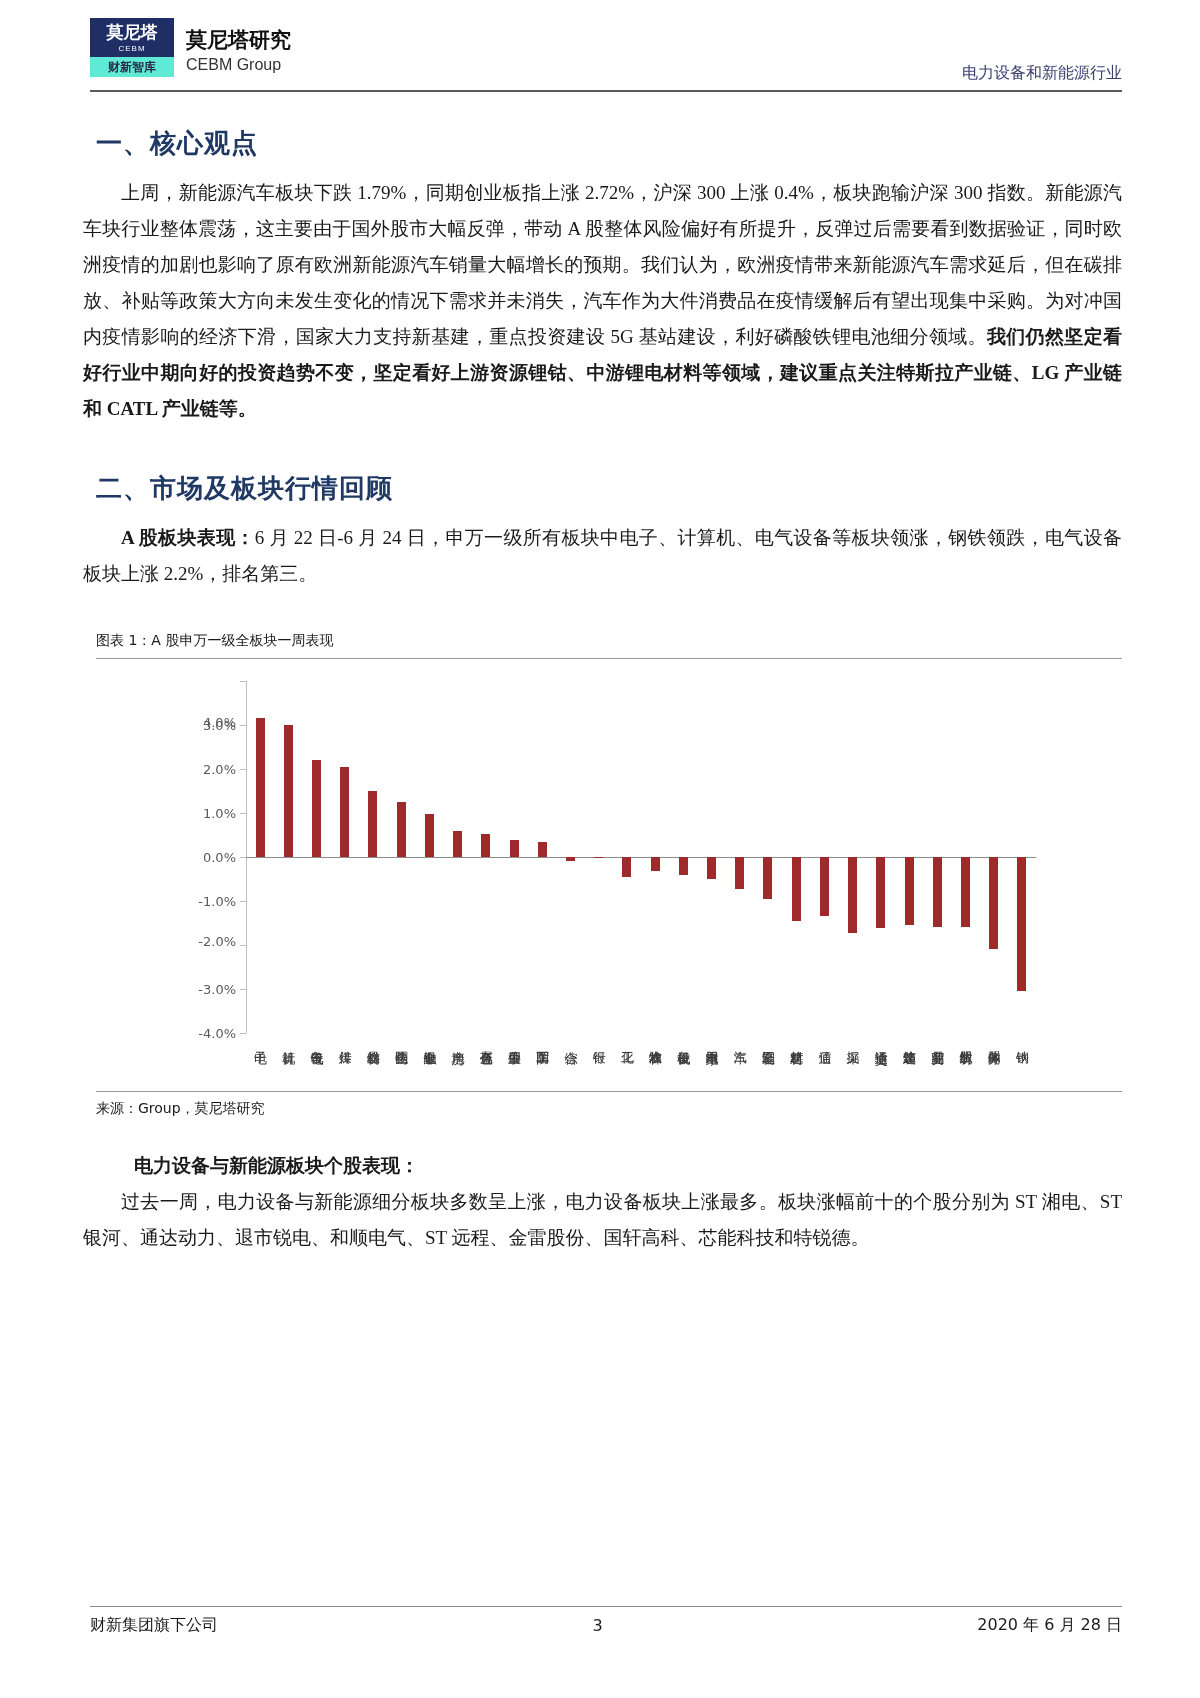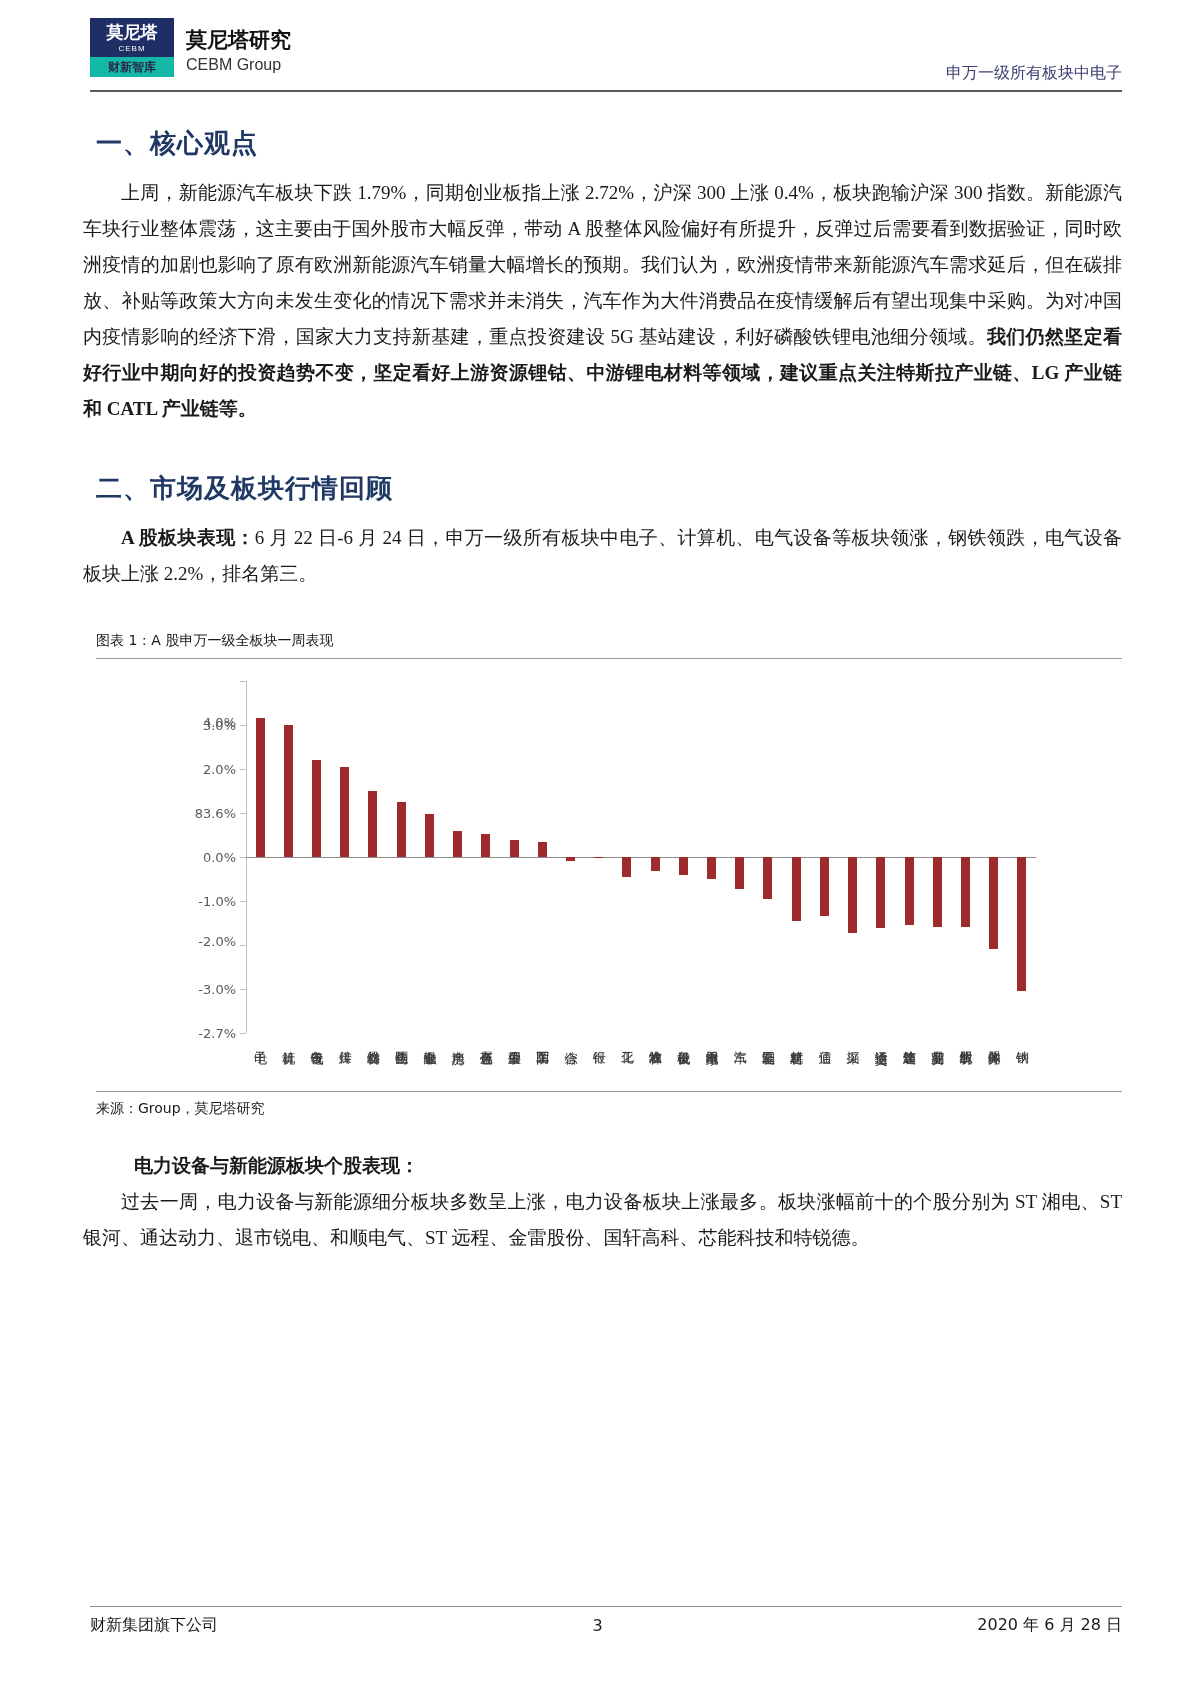--- a/index.html
+++ b/index.html
@@ -55,21 +55,21 @@
     line-height: 19px;
   }
   .logo-mark .lm-en {
     font-family: "Liberation Sans", sans-serif;
     font-size: 8px;
     letter-spacing: 1px;
     line-height: 11px;
     margin-top: 1px;
   }
   .logo-mark .lm-bot {
-    background: #14b8a6;
+    background: #5eead4;
     color: #2a2a48;
     text-align: center;
     font-family: "DejaVu Sans", sans-serif;
     font-weight: bold;
     font-size: 12px;
     line-height: 18px;
     padding: 1px 0;
   }
   .logo-text {
     margin-left: 12px;
@@ -272,52 +272,52 @@
           <div class="lm-cn">莫尼塔</div>
           <div class="lm-en">CEBM</div>
         </div>
         <div class="lm-bot">财新智库</div>
       </div>
       <div class="logo-text">
         <div class="lt-cn">莫尼塔研究</div>
         <div class="lt-en">CEBM Group</div>
       </div>
     </div>
-    <div class="header-right">申万一级所有板块中电子</div>
+    <div class="header-right">电力设备和新能源行业</div>
     <div class="header-rule"></div>
   </div>
 
   <h2 class="section">一、核心观点</h2>
   <p class="body"><span>上周，新能源汽车板块下跌 1.79%，同期创业板指上涨 2.72%，沪深 300 上涨 0.4%，板块跑输沪深 300 指数。新能源汽车块行业整体震荡，这主要由于国外股市大幅反弹，带动 A 股整体风险偏好有所提升，反弹过后需要看到数据验证，同时欧洲疫情的加剧也影响了原有欧洲新能源汽车销量大幅增长的预期。我们认为，欧洲疫情带来新能源汽车需求延后，但在碳排放、补贴等政策大方向未发生变化的情况下需求并未消失，汽车作为大件消费品在疫情缓解后有望出现集中采购。为对冲国内疫情影响的经济下滑，国家大力支持新基建，重点投资建设 5G 基站建设，利好磷酸铁锂电池细分领域。</span><b class="strong">我们仍然坚定看好行业中期向好的投资趋势不变，坚定看好上游资源锂钴、中游锂电材料等领域，建议重点关注特斯拉产业链、LG 产业链和 CATL 产业链等。</b></p>
 
   <h2 class="section second">二、市场及板块行情回顾</h2>
   <p class="body"><b class="strong">A 股板块表现：</b><span>6 月 22 日-6 月 24 日，申万一级所有板块中电子、计算机、电气设备等板块领涨，钢铁领跌，电气设备板块上涨 2.2%，排名第三。</span></p>
 
   <div class="fig-caption">图表 1：A 股申万一级全板块一周表现</div>
   <div class="fig-rule-top"></div>
 
   <div class="chart-area">
     <div class="ylabels" id="ylabels">
         <div class="ylab" style="top: 0px; margin-top: 41px;">4.0%</div>
         <div class="ytick" style="top: 0px;"></div>
         <div class="ylab" style="top: 44px;">3.0%</div>
         <div class="ytick" style="top: 44px;"></div>
         <div class="ylab" style="top: 88px;">2.0%</div>
         <div class="ytick" style="top: 88px;"></div>
-        <div class="ylab" style="top: 132px;">83.6%</div>
+        <div class="ylab" style="top: 132px;">1.0%</div>
         <div class="ytick" style="top: 132px;"></div>
         <div class="ylab" style="top: 176px;">0.0%</div>
         <div class="ytick" style="top: 176px;"></div>
         <div class="ylab" style="top: 220px;">-1.0%</div>
         <div class="ytick" style="top: 220px;"></div>
         <div class="ylab" style="top: 260px;">-2.0%</div>
         <div class="ytick" style="top: 264px;"></div>
         <div class="ylab" style="top: 308px;">-3.0%</div>
         <div class="ytick" style="top: 308px;"></div>
-        <div class="ylab" style="top: 352px;">-2.7%</div>
+        <div class="ylab" style="top: 352px;">-4.0%</div>
         <div class="ytick" style="top: 352px;"></div>
       </div>
     <div class="plot">
       <div class="axis-line-v"></div>
       <div class="axis-line-h" id="zeroline" style="top: 176px;"></div>
       <div class="bars" id="bars">
           <div class="bar" title="电子 3.15%" style="left: 9.60714px; top: 37.4px; height: 138.6px; background: rgb(158, 42, 43);"></div>
           <div class="bar" title="计算机 3%" style="left: 37.8214px; top: 44px; height: 132px; background: rgb(158, 42, 43);"></div>
           <div class="bar" title="电气设备 2.2%" style="left: 66.0357px; top: 79.2px; height: 96.8px; background: rgb(158, 42, 43);"></div>
           <div class="bar" title="传媒 2.05%" style="left: 94.25px; top: 85.8px; height: 90.2px; background: rgb(158, 42, 43);"></div>

